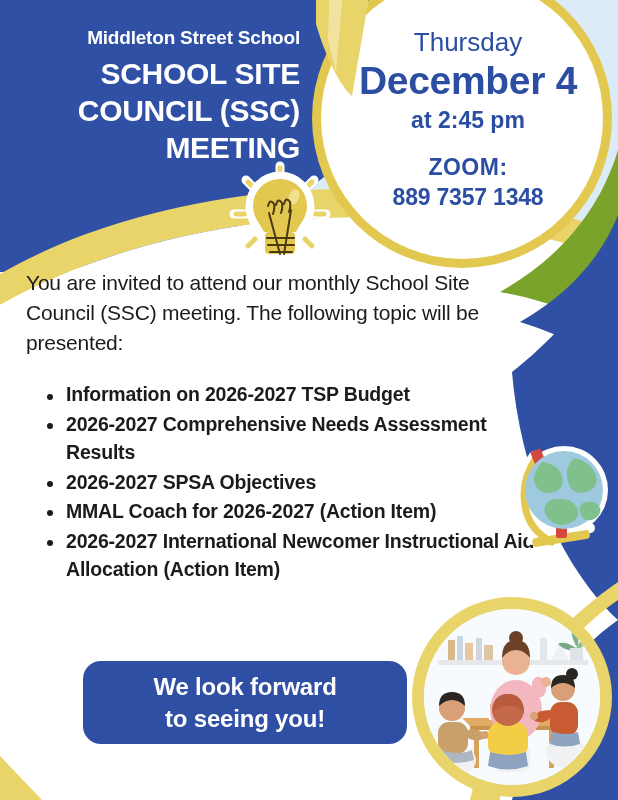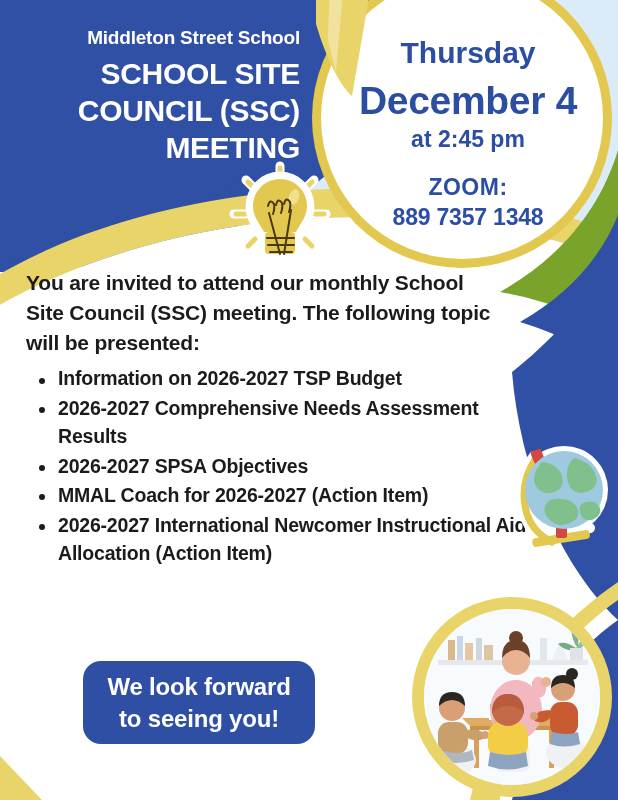--- a/index.html
+++ b/index.html
@@ -47,21 +47,21 @@
   
   .date-block{
     position:absolute;
     left:340px; top:28px;
     width:256px;
     text-align:center;
     z-index:6;
     color:#2b4ea2;
   }
   .date-day{
-    font-size:30px;font-weight:bold;line-height:1.15;margin:8px;
+    font-size:26px;font-weight:normal;line-height:1.15;margin:0;
   }
   .date-date{
     font-size:39px;font-weight:bold;line-height:1.15;margin:1px 0 0 0;
     letter-spacing:-0.3px;
   }
   .date-time{
     font-size:23px;font-weight:bold;line-height:1.2;margin:3px 0 0 0;
   }
   .zoom-label{
     font-size:23px;font-weight:bold;line-height:1.2;margin:20px 0 0 0;
@@ -76,28 +76,28 @@
   
   .body-block{
     position:absolute;
     left:26px; top:268px;
     width:470px;
     z-index:6;
     color:#1b1b1b;
   }
   .intro{
     font-size:21px;
-    font-weight:bold;
+    font-weight:normal;
     line-height:1.42;
-    margin:0 0 8px 0;
+    margin:0 0 24px 0;
     letter-spacing:-0.2px;
   }
   ul.topics{
     list-style:none;
-    margin:8px;padding:0;
+    margin:16px;padding:0;
     width:510px;
   }
   ul.topics li{
     position:relative;
     font-size:19.5px;
     font-weight:bold;
     line-height:1.42;
     margin:0 0 2px 0;
     padding-left:24px;
     letter-spacing:-0.2px;
@@ -108,21 +108,21 @@
     left:5px;top:0.62em;
     width:6px;height:6px;
     border-radius:50%;
     background:#1b1b1b;
   }
 
   
   .cta{
     position:absolute;
     left:83px; top:661px;
-    width:232px; height:83px;
+    width:324px; height:83px;
     background:#2e4fa4;
     border-radius:18px;
     display:flex;
     align-items:center;
     justify-content:center;
     z-index:7;
   }
   .cta-text{
     color:#ffffff;
     font-size:24px;

